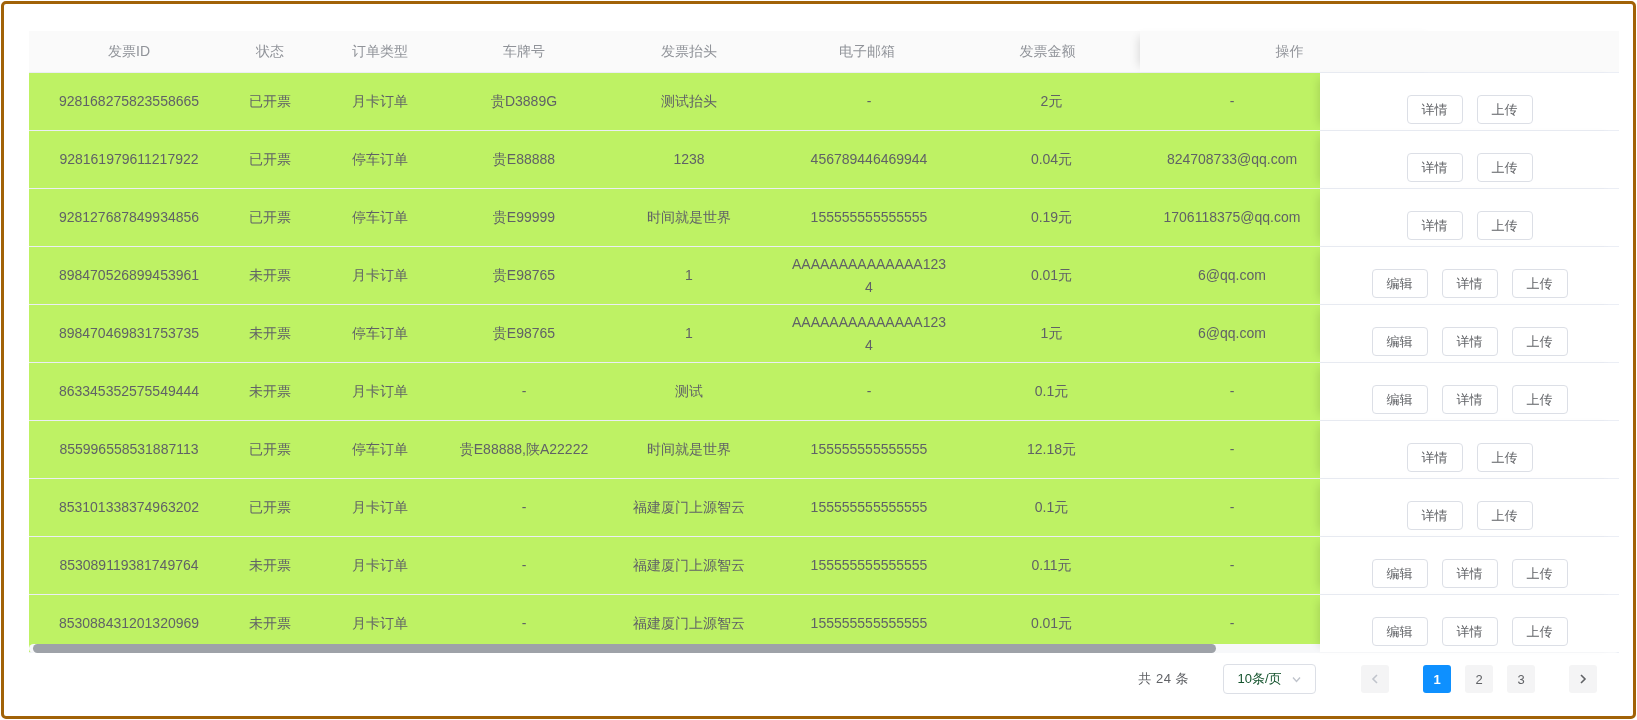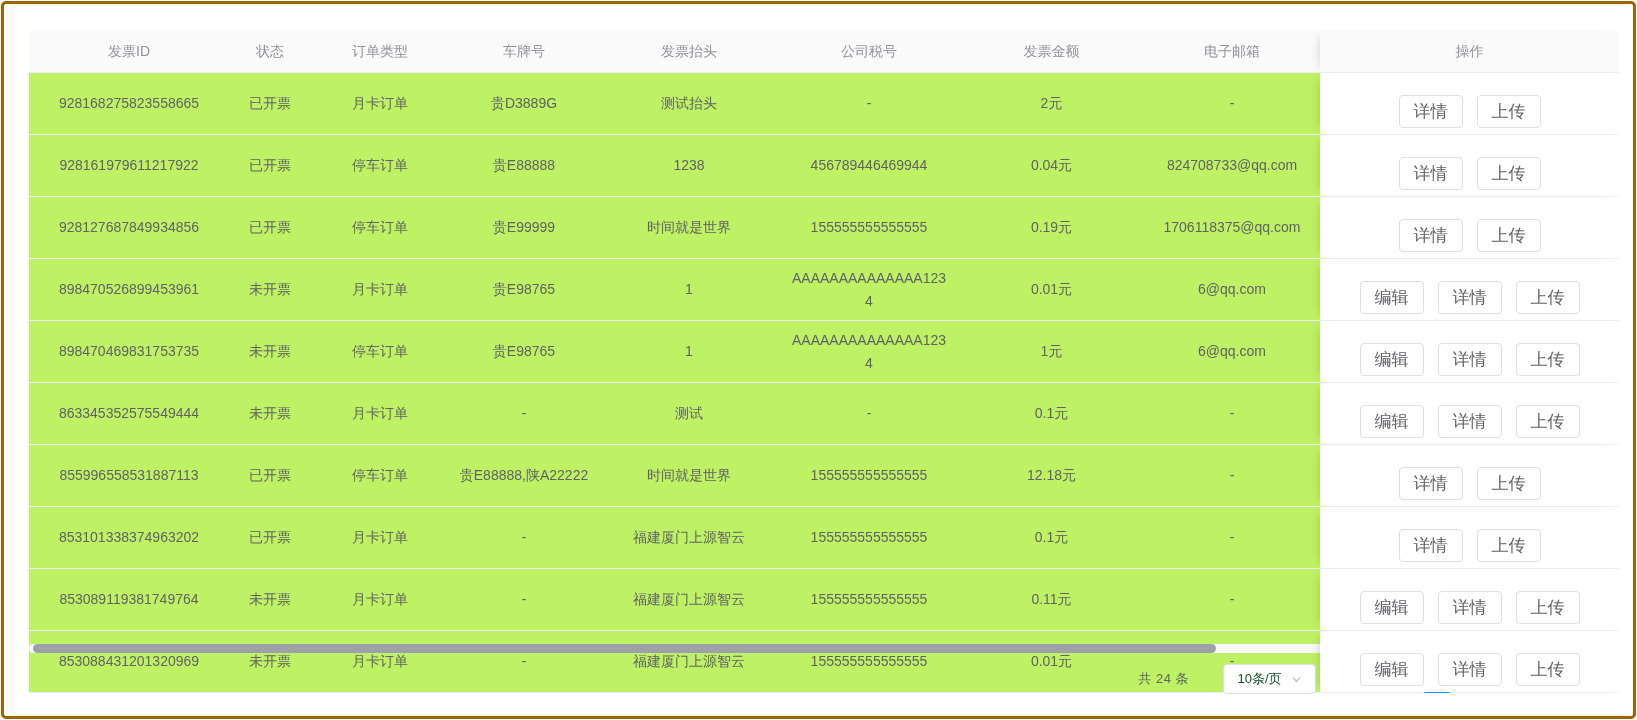--- a/index.html
+++ b/index.html
@@ -32,21 +32,21 @@
   .col-amount     { width:185px; }
   .col-email      { width:176px; white-space:nowrap; }
   .col-actions    { width:299px; background:#fff;
                     box-shadow:-7px 0 9px -6px rgba(0,0,0,0.14); position:relative; z-index:2; }
   .thead .col-actions { background:#fafafa; }
   .breakable { display:inline-block; max-width:158px; word-break:break-all; }
 
   .cell.col-actions { gap:14px; }
   .act-btn {
     background:#fff; border:1px solid #dcdfe6; border-radius:4px;
-    font-size:17px; color:#606266; padding:7px 14px; line-height:1;
+    font-size:13px; color:#606266; padding:7px 14px; line-height:1;
     cursor:pointer; font-family:inherit; white-space:nowrap;margin-top:16px;
   }
 
   
   .scroll-track {
     position:absolute; left:25px; top:640px; width:1590px; height:9px;
     border-radius:5px; background:#f7f8fa;
   }
   .scroll-thumb {
     position:absolute; left:4px; top:0; width:1183px; height:9px;
@@ -78,23 +78,22 @@
 
 <div class="panel">
 
   <div class="table-wrap">
     <div class="thead" id="thead">
         <div class="hcell col-invoice_id">发票ID</div>
         <div class="hcell col-status">状态</div>
         <div class="hcell col-order_type">订单类型</div>
         <div class="hcell col-plate">车牌号</div>
         <div class="hcell col-title">发票抬头</div>
-        <div class="hcell col-tax_no">公司税号</div>
+        <div class="hcell col-email">电子邮箱</div>
         <div class="hcell col-amount">发票金额</div>
-        <div class="hcell col-email">电子邮箱</div>
         <div class="hcell col-actions">操作</div>
       </div>
     <div id="tbody">
         <div class="trow">
           <div class="cell col-invoice_id">
             <span>928168275823558665</span>
           </div>
           <div class="cell col-status">
             <span>已开票</span>
           </div>

